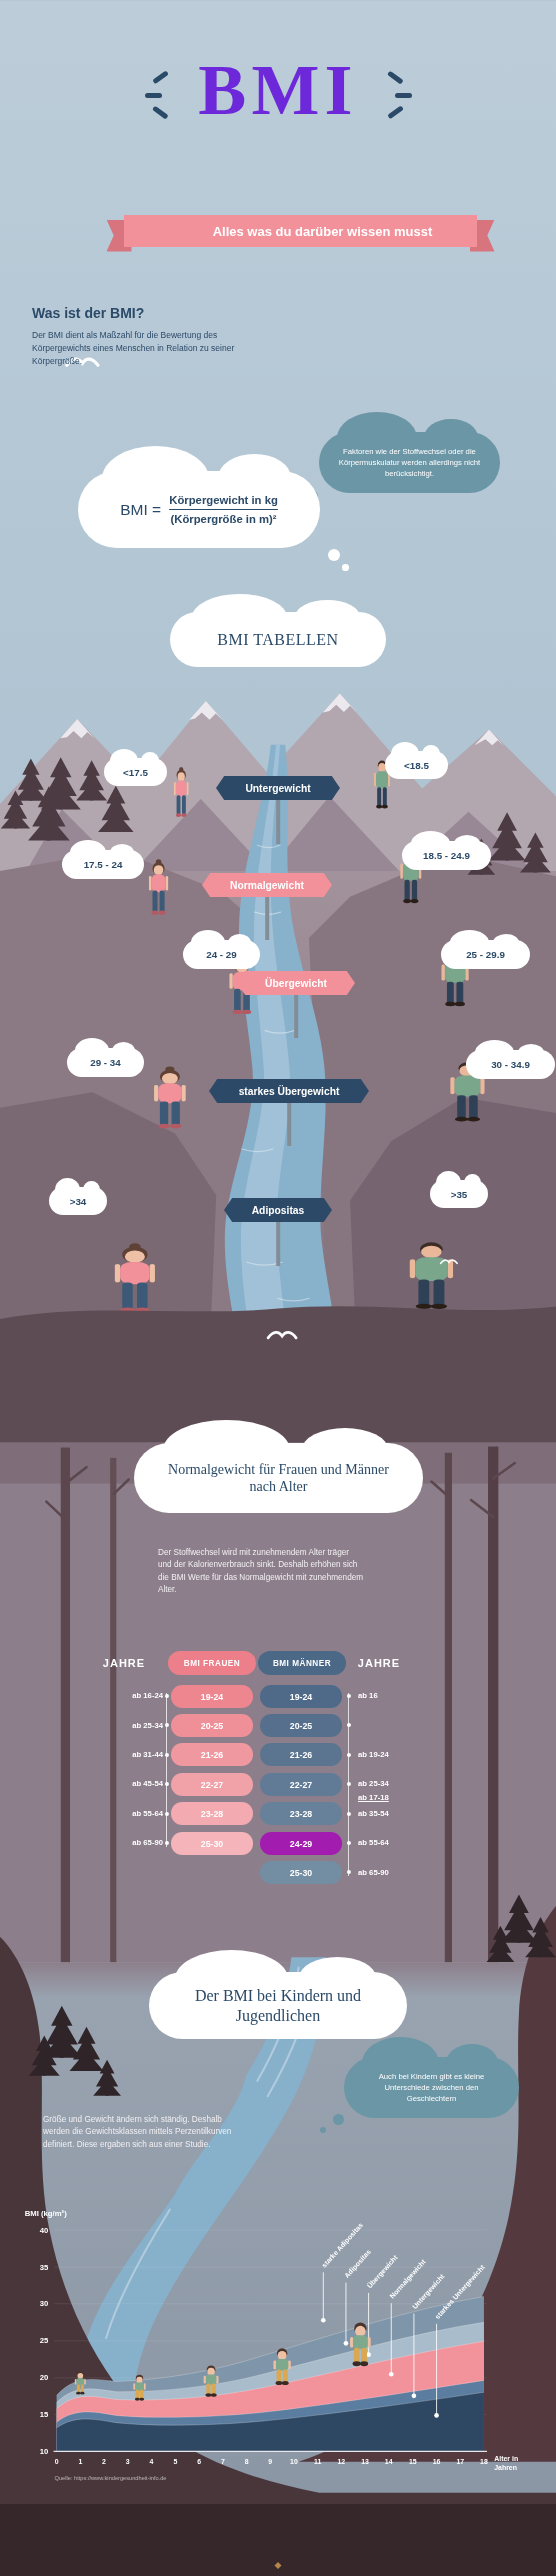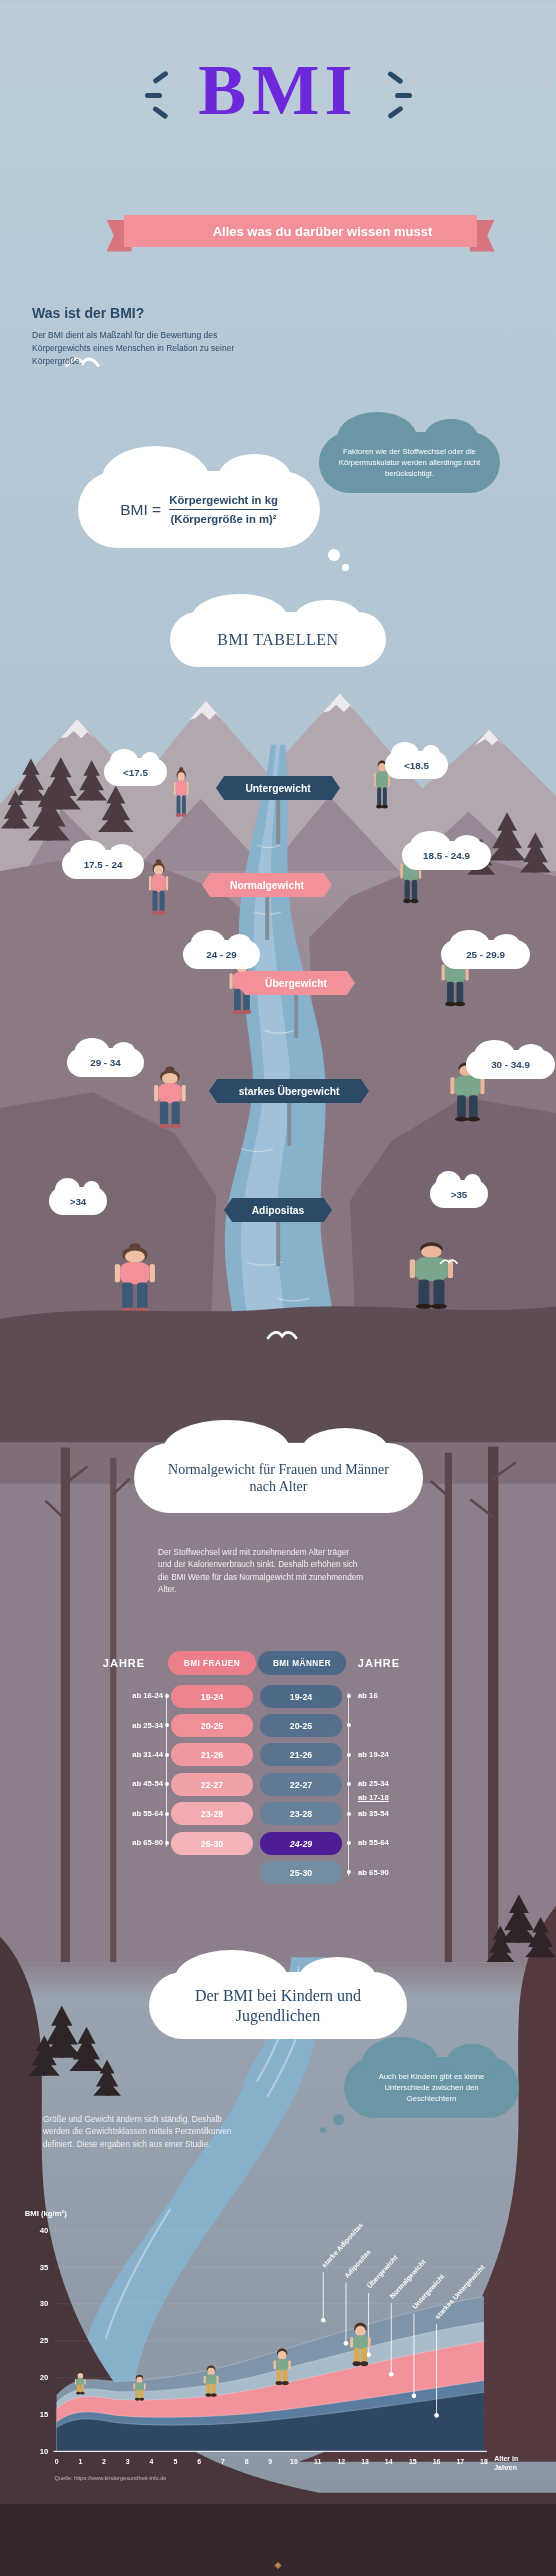--- a/index.html
+++ b/index.html
@@ -53,21 +53,21 @@
 
   
   .thw{position:absolute;color:#fff;font-weight:bold;font-size:11px;letter-spacing:1px;width:72px;text-align:center;}
   .pill{position:absolute;width:82px;height:23px;border-radius:11.3px;display:flex;align-items:center;
         justify-content:center;color:#fff;font-weight:bold;font-size:8.8px;}
   .pill.hdr{width:88px;height:24px;border-radius:12px;font-size:8.2px;letter-spacing:0.5px;}
   .hw{background:#ec7f8a;} .hm{background:#4c6887;}
   .w0{background:#ee8690;} .w1{background:#ef8f98;} .w2{background:#f098a0;}
   .w3{background:#f1a1a8;} .w4{background:#f3abb1;} .w5{background:#f4b4b9;}
   .m0{background:#4f6a89;} .m1{background:#556f8d;} .m2{background:#5b7591;} .m3{background:#617b96;}
-  .m4{background:#67819a;} .m5{background:#4c1d95;font-style:italic;} .m6{background:#738da3;}
+  .m4{background:#67819a;} .m5{background:#a21caf;} .m6{background:#738da3;}
   .age{position:absolute;width:77px;height:11.3px;line-height:11.3px;color:#fff;font-weight:bold;font-size:7.7px;}
   .vline{position:absolute;width:1px;background:rgba(255,255,255,.75);}
   .dot{position:absolute;width:4.1px;height:4.1px;border-radius:50%;background:#fff;transform:translate(-50%,-50%);}
 
   
   .brand{left:0;right:0;top:2571px;text-align:center;color:#b5854b;
          font-family:"Liberation Serif",serif;font-size:24px;letter-spacing:8.2px;font-weight:bold;}
   .brand-mark{position:absolute;left:50%;top:2563px;width:4.6px;height:4.6px;background:#b5854b;
               transform:translateX(-50%) rotate(45deg);}
 

